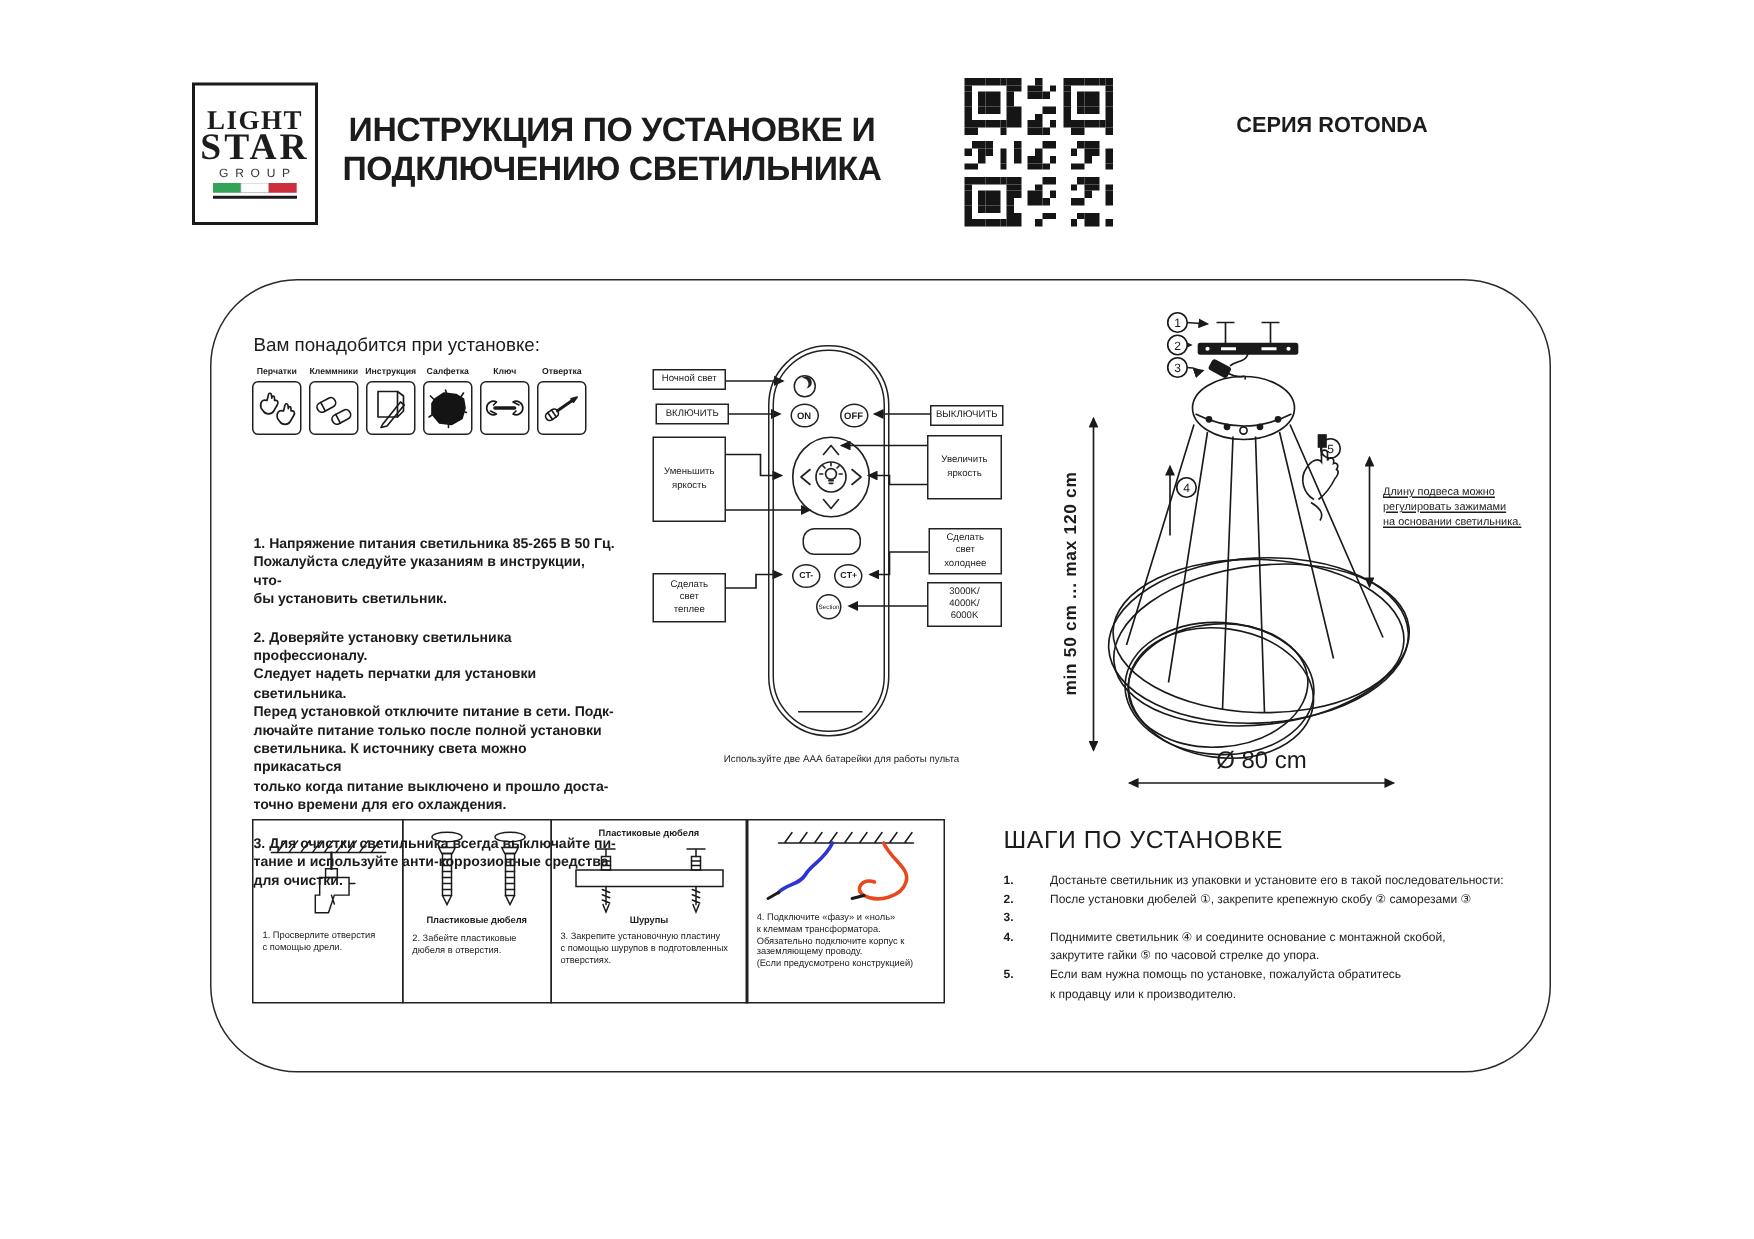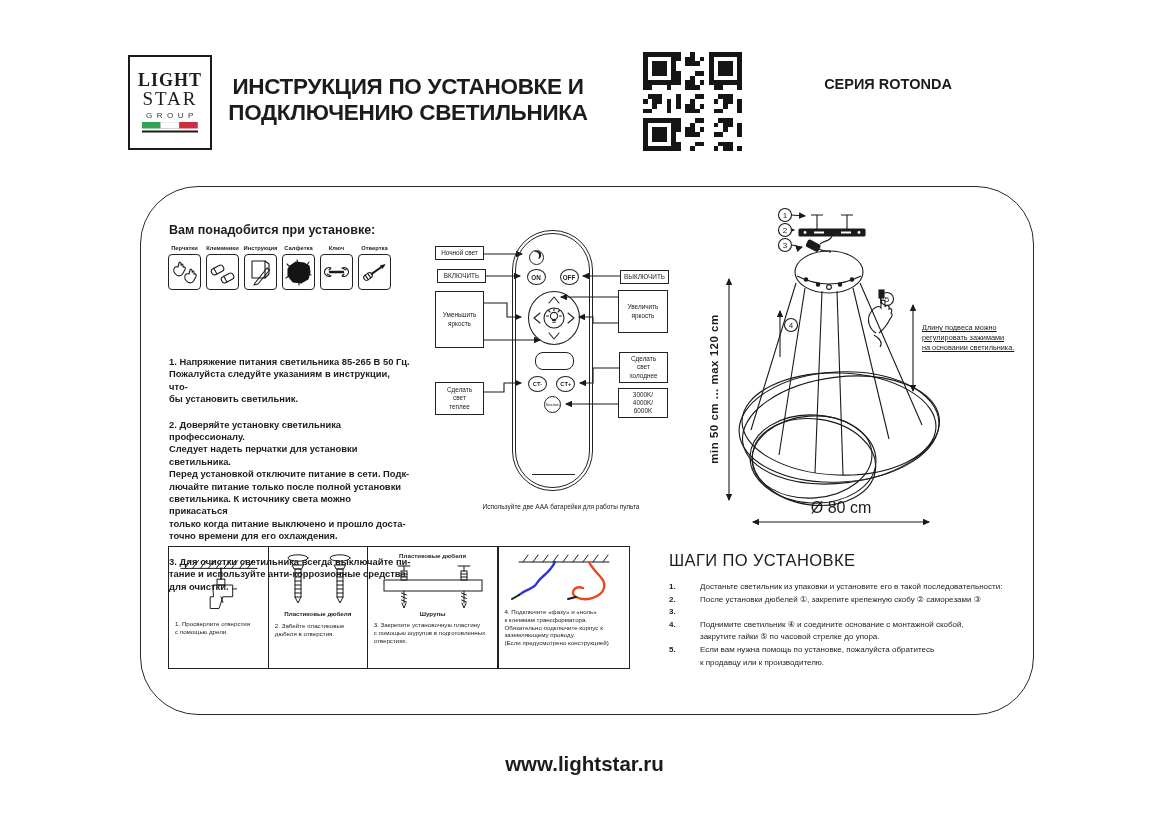--- a/index.html
+++ b/index.html
@@ -6,32 +6,32 @@
   #page{position:relative;width:1169px;height:826px;background:#fff;overflow:hidden;
         font-family:"Liberation Sans",sans-serif;color:#1c1c1c;}
   .abs{position:absolute;}
   .pre{white-space:pre-line;}
   .ctr{text-align:center;}
   
   #logo-box{left:128px;top:55px;width:80px;height:91px;border:2px solid #1a1a1a;
             display:flex;flex-direction:column;align-items:center;justify-content:center;
             font-family:"Liberation Serif",serif;}
   #logo-l1{font-size:18px;font-weight:700;line-height:18px;letter-spacing:1px;}
-  #logo-l2{font-size:19px;font-weight:400;line-height:19px;letter-spacing:2px;}
+  #logo-l2{font-size:25px;font-weight:700;line-height:19px;letter-spacing:2px;}
   #logo-l3{font-size:8px;letter-spacing:4.5px;margin:3px 0 2px 4px;font-family:"Liberation Sans",sans-serif;color:#333;}
   #doc-title{left:190px;top:74px;width:436px;font-size:22.5px;line-height:26px;font-weight:700;letter-spacing:-0.3px;}
   #qr{left:643px;top:52px;width:99px;height:99px;display:grid;
       grid-template-columns:repeat(21,1fr);grid-template-rows:repeat(21,1fr);background:#fff;}
   #qr div.on{background:#151515;}
   #series{left:770px;top:76px;width:236px;font-size:14.5px;font-weight:700;}
   #articles{left:760px;top:101px;width:256px;font-size:19px;font-weight:700;letter-spacing:0.3px;}
   
   #frame{left:140px;top:186px;width:892px;height:527px;border:1.6px solid #2a2a2a;border-radius:58px;}
   
-  #tools-heading{left:28px;top:36px;font-size:12.5px;font-weight:700;}
+  #tools-heading{left:28px;top:36px;font-size:12.5px;font-weight:400;}
   #tools-row{left:27px;top:58px;display:flex;gap:5px;}
   .tool{width:33px;display:flex;flex-direction:column;align-items:center;}
   .tool-label{font-size:5.8px;font-weight:700;white-space:nowrap;height:9px;}
   .tool-box{width:33px;height:36px;border:1.2px solid #222;border-radius:4px;box-sizing:border-box;
             display:flex;align-items:center;justify-content:center;}
   .tool-box svg{stroke:#1a1a1a;fill:none;stroke-width:1.1;stroke-linecap:round;stroke-linejoin:round;}
   
   #warnings{left:28px;top:124px;width:242px;font-size:9.4px;line-height:12.4px;font-weight:700;margin-top:45px;}
   #warnings p{margin:0 0 13px 0;}
   
@@ -853,14 +853,13 @@
 закрутите гайки ⑤ по часовой стрелке до упора.</div>
       </div>
       <div class="step">
         <div class="num">5.</div>
         <div class="txt">Если вам нужна помощь по установке, пожалуйста обратитесь
 к продавцу или к производителю.</div>
       </div>
     </div>
   </div>
 
-  <div class="abs" id="footer-url">www.lightstar.ru</div>
 </div>
 
 </body></html>

